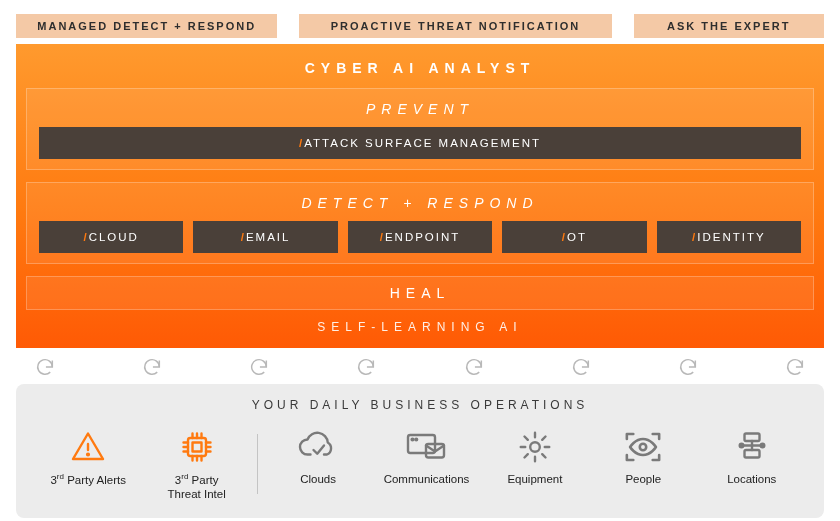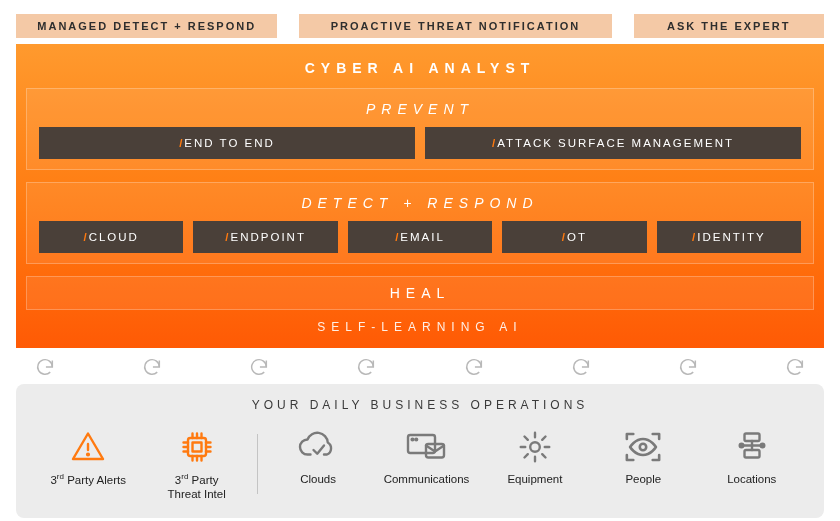--- a/index.html
+++ b/index.html
@@ -41,31 +41,30 @@
     <div class="topbtn b">PROACTIVE THREAT NOTIFICATION</div>
     <div class="topbtn c">ASK THE EXPERT</div>
   </div>
 
   <div class="orange">
     <div class="analyst">CYBER AI ANALYST</div>
 
     <div class="band">
       <div class="bandtitle">PREVENT</div>
       <div class="row">
-        <div class="chip"><span class="sl">/</span><span>END TO END</span></div>
         <div class="chip"><span class="sl">/</span><span>ATTACK SURFACE MANAGEMENT</span></div>
       </div>
     </div>
 
     <div class="band">
       <div class="bandtitle">DETECT + RESPOND</div>
       <div class="row">
         <div class="chip"><span class="sl">/</span><span>CLOUD</span></div>
+        <div class="chip"><span class="sl">/</span><span>EMAIL</span></div>
         <div class="chip"><span class="sl">/</span><span>ENDPOINT</span></div>
-        <div class="chip"><span class="sl">/</span><span>EMAIL</span></div>
         <div class="chip"><span class="sl">/</span><span>OT</span></div>
         <div class="chip"><span class="sl">/</span><span>IDENTITY</span></div>
       </div>
     </div>
 
     <div class="healband">HEAL</div>
     <div class="selfai">SELF-LEARNING AI</div>
   </div>
 
   <div class="syncrow">

